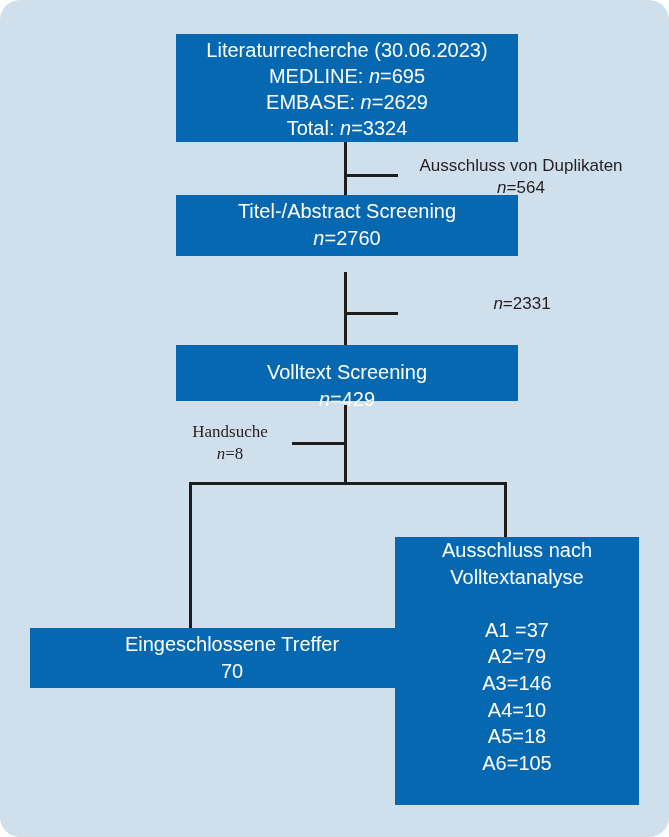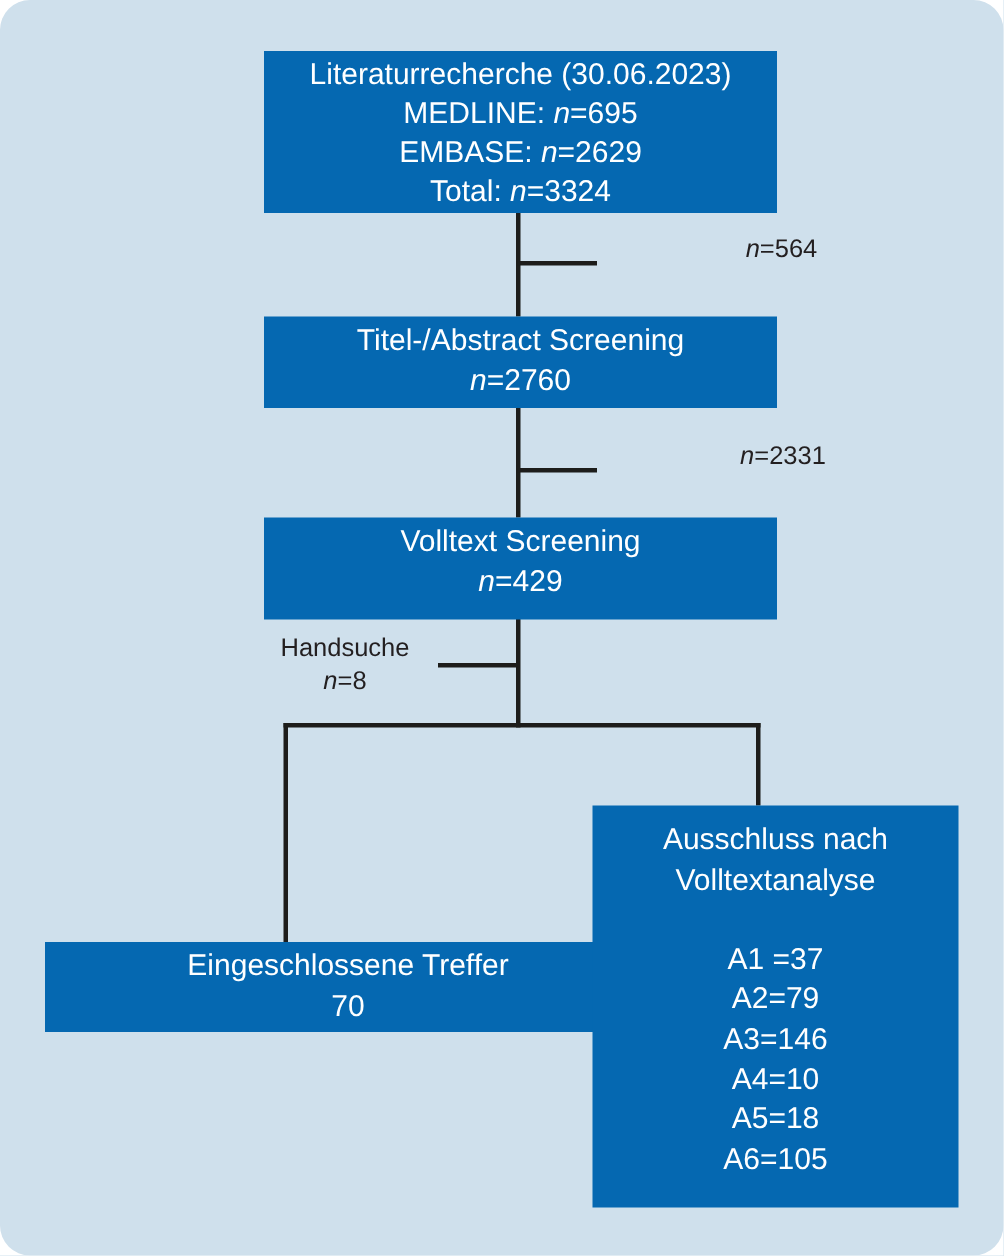--- a/index.html
+++ b/index.html
@@ -18,39 +18,39 @@
   .box {
     position: absolute;
     background: var(--box-fill, #0568b1);
     color: var(--box-text, #ffffff);
     text-align: center;
     font-size: 20px;
     box-sizing: border-box;
   }
   .box .ln { white-space: nowrap; }
   .box-lit      { left:176px; top:34px;  width:342px; height:108px; line-height:26px;  padding-top:3px; }
-  .box-tas      { left:176px; top:211px; width:342px; height:61px;  line-height:27px;  padding-top:3px; }
-  .box-vts      { left:176px; top:345px; width:342px; height:68px;  line-height:27px;  padding-top:3px; }
+  .box-tas      { left:176px; top:195px; width:342px; height:61px;  line-height:27px;  padding-top:3px; }
+  .box-vts      { left:176px; top:345px; width:342px; height:56px;  line-height:27px;  padding-top:14px; }
   .box-incl     { left:30px;  top:628px; width:404px; height:60px;  line-height:27px;  padding-top:3px; }
-  .box-excl     { left:395px; top:537px; width:244px; height:268px; line-height:26.6px; padding-top:10px; }
+  .box-excl     { left:395px; top:537px; width:244px; height:268px; line-height:26.6px; padding-top:0; }
   .conn {
     position: absolute;
     background: var(--connector, #1d1d1b);
   }
   .side-label {
     position: absolute;
     color: var(--label-text, #231f20);
     font-size: 17px;
     line-height: 22px;
     text-align: center;
   }
   .side-label .ln { white-space: nowrap; }
   .lbl-dup  { left:401px; top:155px; width:240px; }
   .lbl-taex { left:400px; top:293px; width:244px; }
-  .lbl-hand { left:165px; top:421px; width:130px; }
+  .lbl-hand { left:165px; top:421px; width:130px;font-family:Liberation Serif, serif; }
   i { font-style: italic; }
 </style>
 </head>
 <body>
 
 <div class="canvas">
 
   <div class="conn" style="left:344px; top:142px; width:3px; height:69px"></div>
   <div class="conn" style="left:345px; top:174px; width:53px; height:3px"></div>
   <div class="conn" style="left:344px; top:272px; width:3px; height:73px"></div>
@@ -89,20 +89,21 @@
       <div class="ln">&nbsp;</div>
       <div class="ln">A1 =37</div>
       <div class="ln">A2=79</div>
       <div class="ln">A3=146</div>
       <div class="ln">A4=10</div>
       <div class="ln">A5=18</div>
       <div class="ln">A6=105</div>
     </div>
 
   <div class="side-label lbl-dup">
+      <div class="ln">Ausschluss von Duplikaten</div>
       <div class="ln"><i>n</i>=564</div>
     </div>
 
   <div class="side-label lbl-taex">
       <div class="ln"><i>n</i>=2331</div>
     </div>
 
   <div class="side-label lbl-hand">
       <div class="ln">Handsuche</div>
       <div class="ln"><i>n</i>=8</div>

